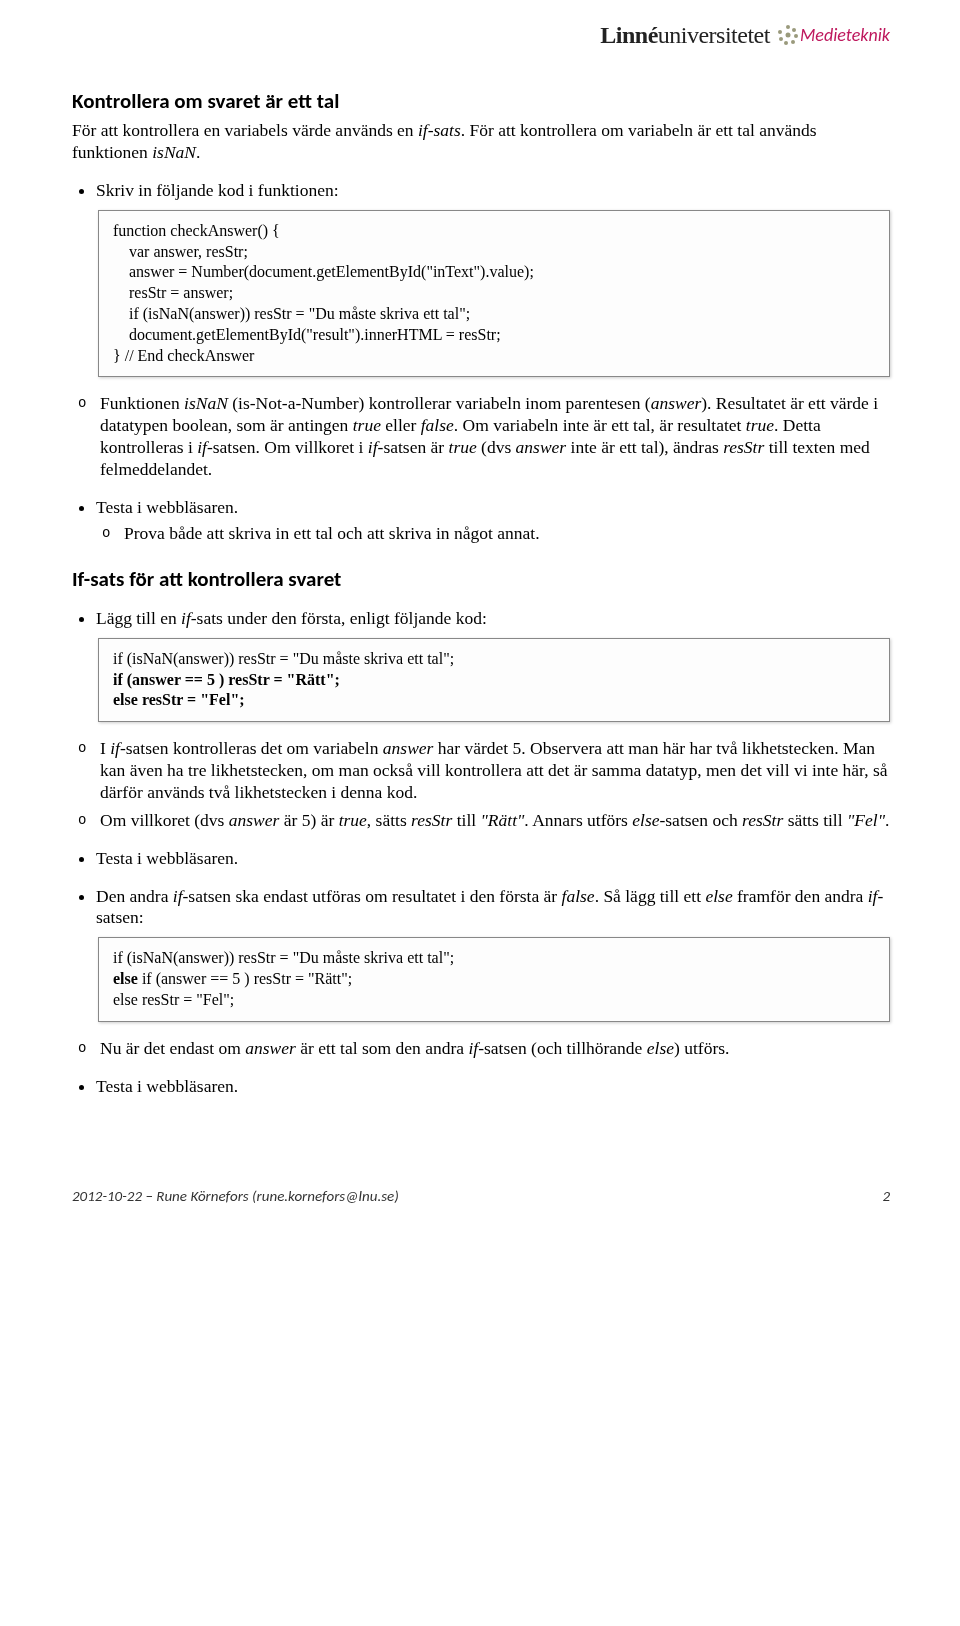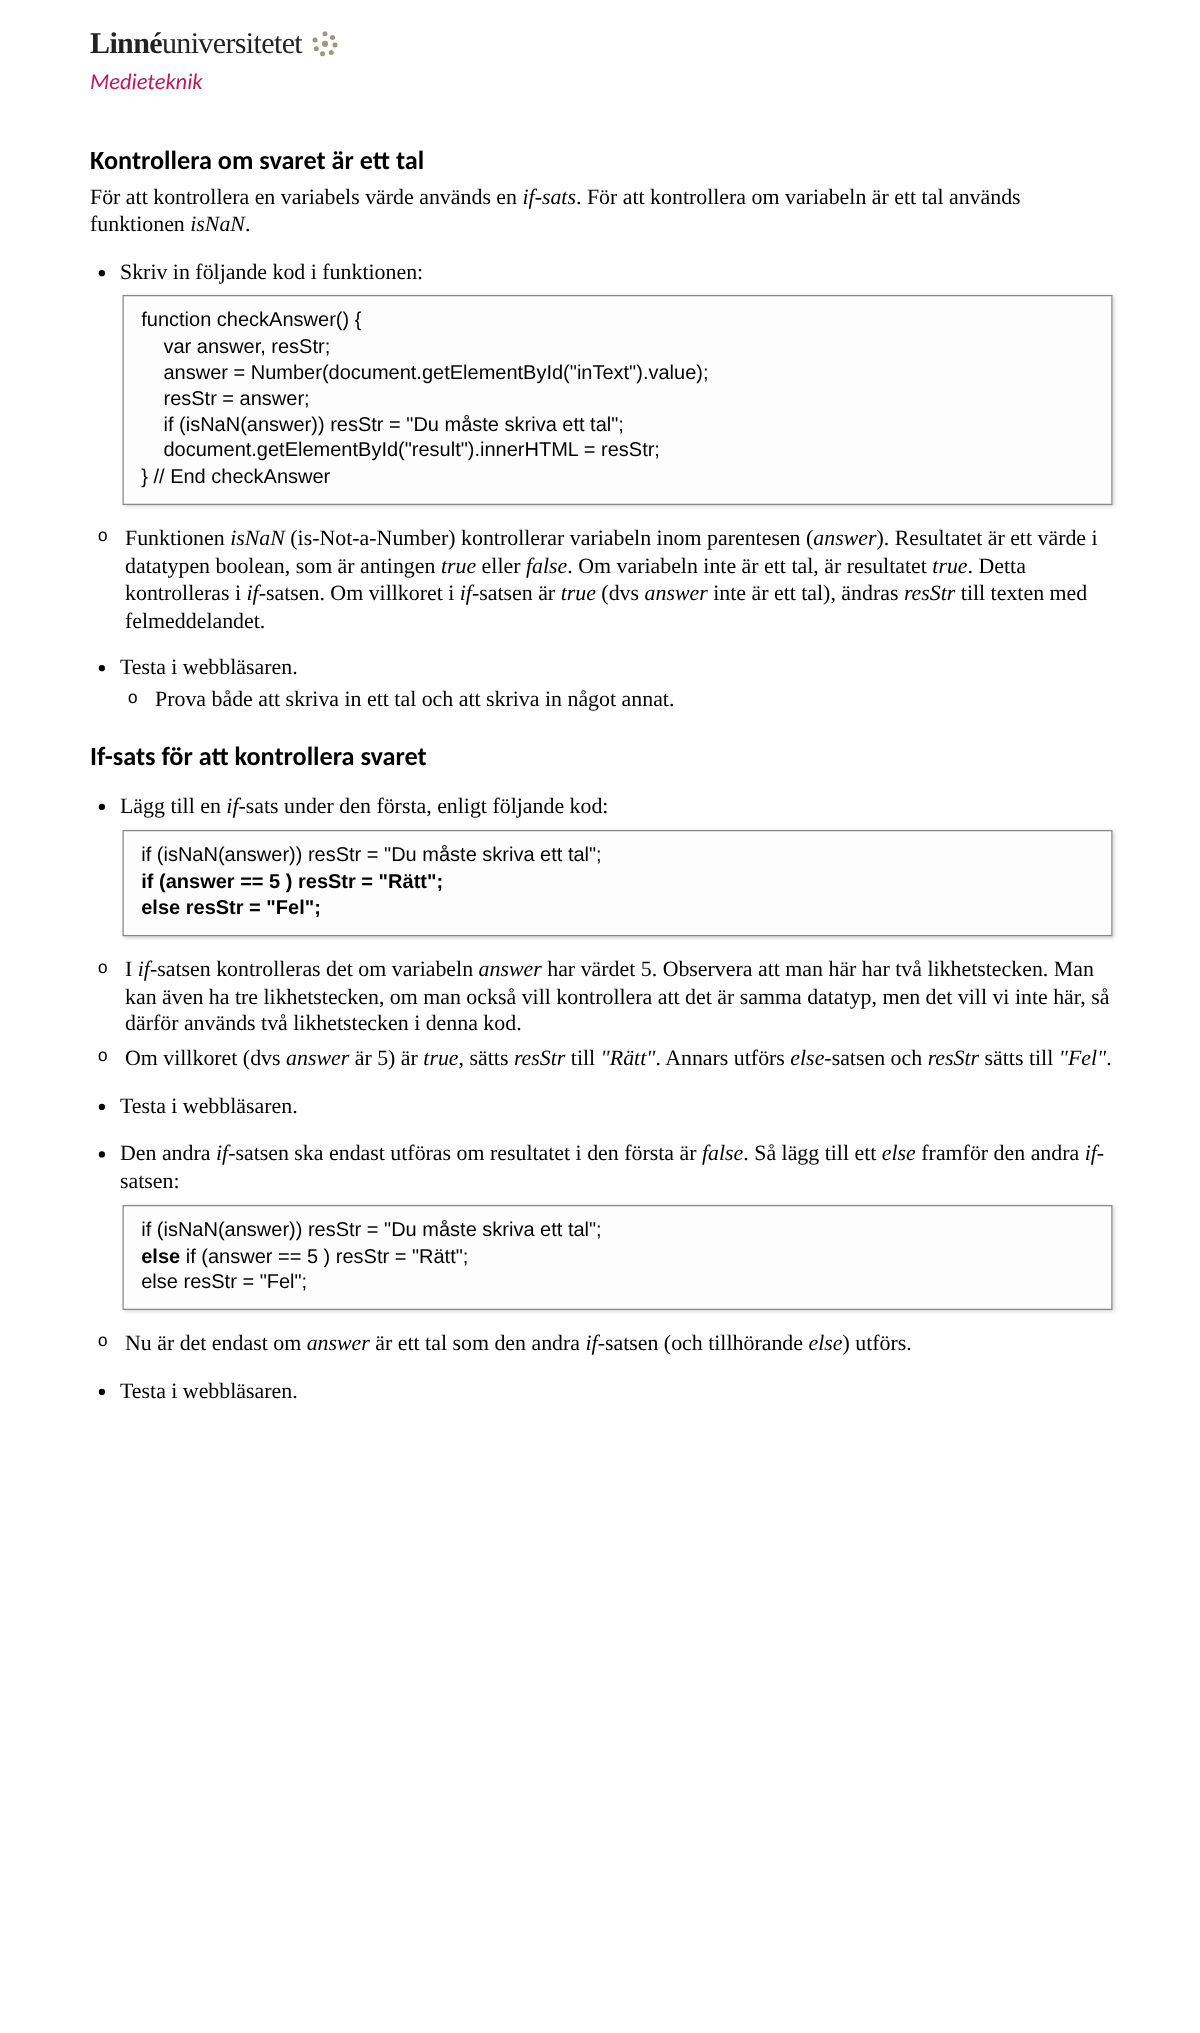--- a/index.html
+++ b/index.html
@@ -14,21 +14,20 @@
   }
   .page {
     padding: 20px 70px 30px 72px;
     box-sizing: border-box;
   }
   .header {
     display: flex;
     justify-content: flex-end;
     align-items: flex-start;
     margin-bottom: 38px;
-    flex-direction: column;
   }
   .logo-group {
     display: flex;
     align-items: center;
     gap: 6px;
   }
   .logo-text {
     font-family: Georgia, "Times New Roman", serif;
     font-size: 24px;
     letter-spacing: -0.5px;
@@ -72,21 +71,21 @@
     position: absolute;
     left: -22px;
     top: 2px;
   }
   .codebox {
     border: 1px solid #888;
     box-shadow: 1px 1px 3px rgba(0,0,0,0.2);
     background: #fdfdfd;
     margin: 8px 0 10px 26px;
     padding: 10px 14px;
-    font-family: Liberation Sans, sans-serif;
+    font-family: Liberation Serif, serif;
     font-size: 16px;
     white-space: pre;
     line-height: 1.3;
   }
   .bold { font-weight: bold; }
   .footer {
     display: flex;
     justify-content: space-between;
     font-style: italic;
     font-family: Calibri, Arial, sans-serif;
@@ -176,14 +175,18 @@
 
   <ul class="b1" style="margin-top:10px;">
     <li style="list-style:none;margin-left:-24px;">
       <ul class="o2">
         <li>Nu är det endast om <i>answer</i> är ett tal som den andra <i>if</i>-satsen (och tillhörande <i>else</i>) utförs.</li>
       </ul>
     </li>
     <li>Testa i webbläsaren.</li>
   </ul>
 
+  <div class="footer">
+    <span>2012-10-22 – Rune Körnefors (rune.kornefors@lnu.se)</span>
+    <span>2</span>
+  </div>
 
 </div>
 
 </body></html>

